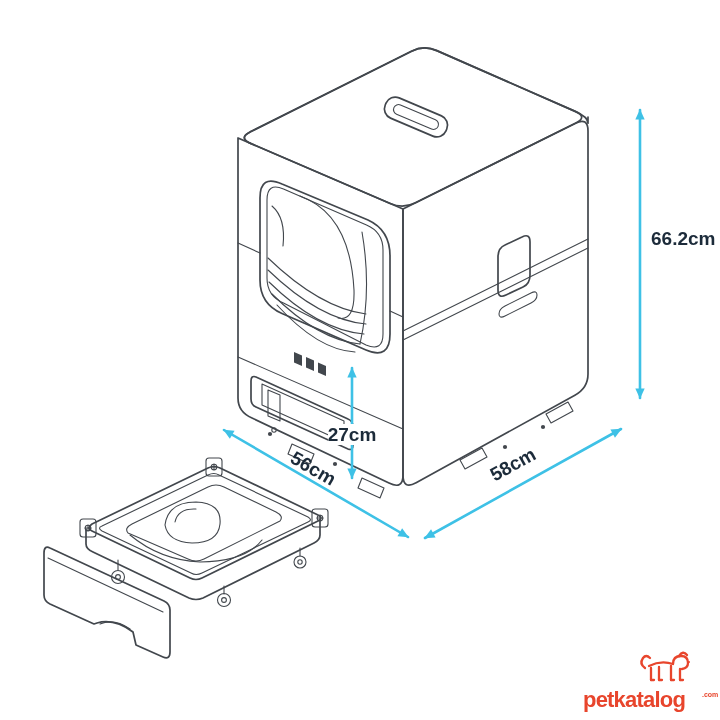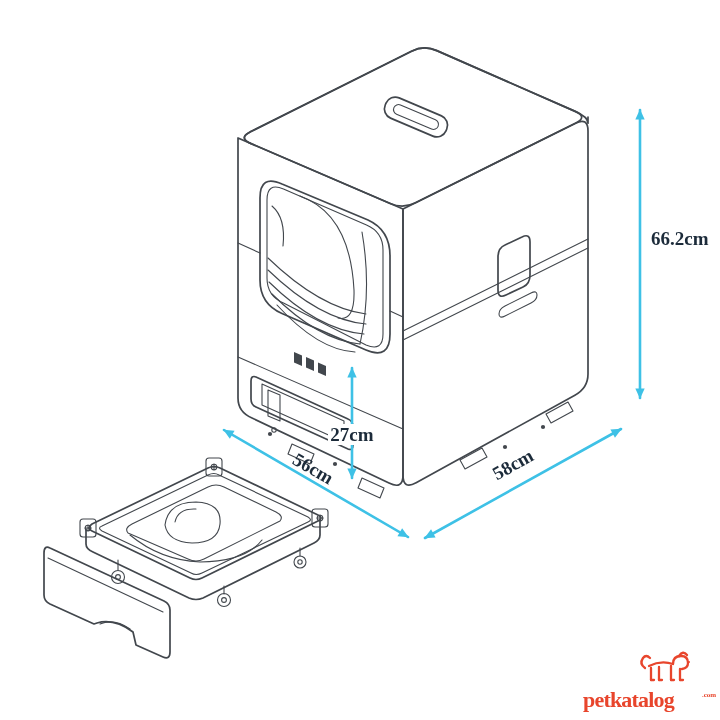--- a/index.html
+++ b/index.html
@@ -1,16 +1,16 @@
 <!DOCTYPE html>
 <html><head>
 <meta charset="utf-8">
 <style>
   html,body{margin:0;padding:0;background:#ffffff;width:720px;height:720px;overflow:hidden;}
-  .stage{position:relative;width:720px;height:603px;font-family:Liberation Serif, serif;}
+  .stage{position:relative;width:720px;height:603px;font-family:Liberation Sans, sans-serif;}
   svg{display:block;}
   .line{stroke:#42474d;fill:none;stroke-width:1.7;stroke-linecap:round;stroke-linejoin:round;}
   .thin{stroke-width:1.1;}
   .fill-dark{fill:#42474d;stroke:none;}
   .dim-line{stroke:#3ec1e6;stroke-width:2.6;fill:none;stroke-linecap:round;}
   .dim-head{fill:#3ec1e6;stroke:none;}
   .dim-text{fill:#1c2b3a;font-weight:bold;font-size:19px;}
   .logo-text{fill:#e8452c;font-weight:bold;font-size:22px;letter-spacing:-0.8px;}
   .logo-suffix{fill:#e8452c;font-weight:bold;font-size:7px;}
   .logo-line{stroke:#e8452c;stroke-width:2.3;fill:none;stroke-linecap:round;stroke-linejoin:round;}

